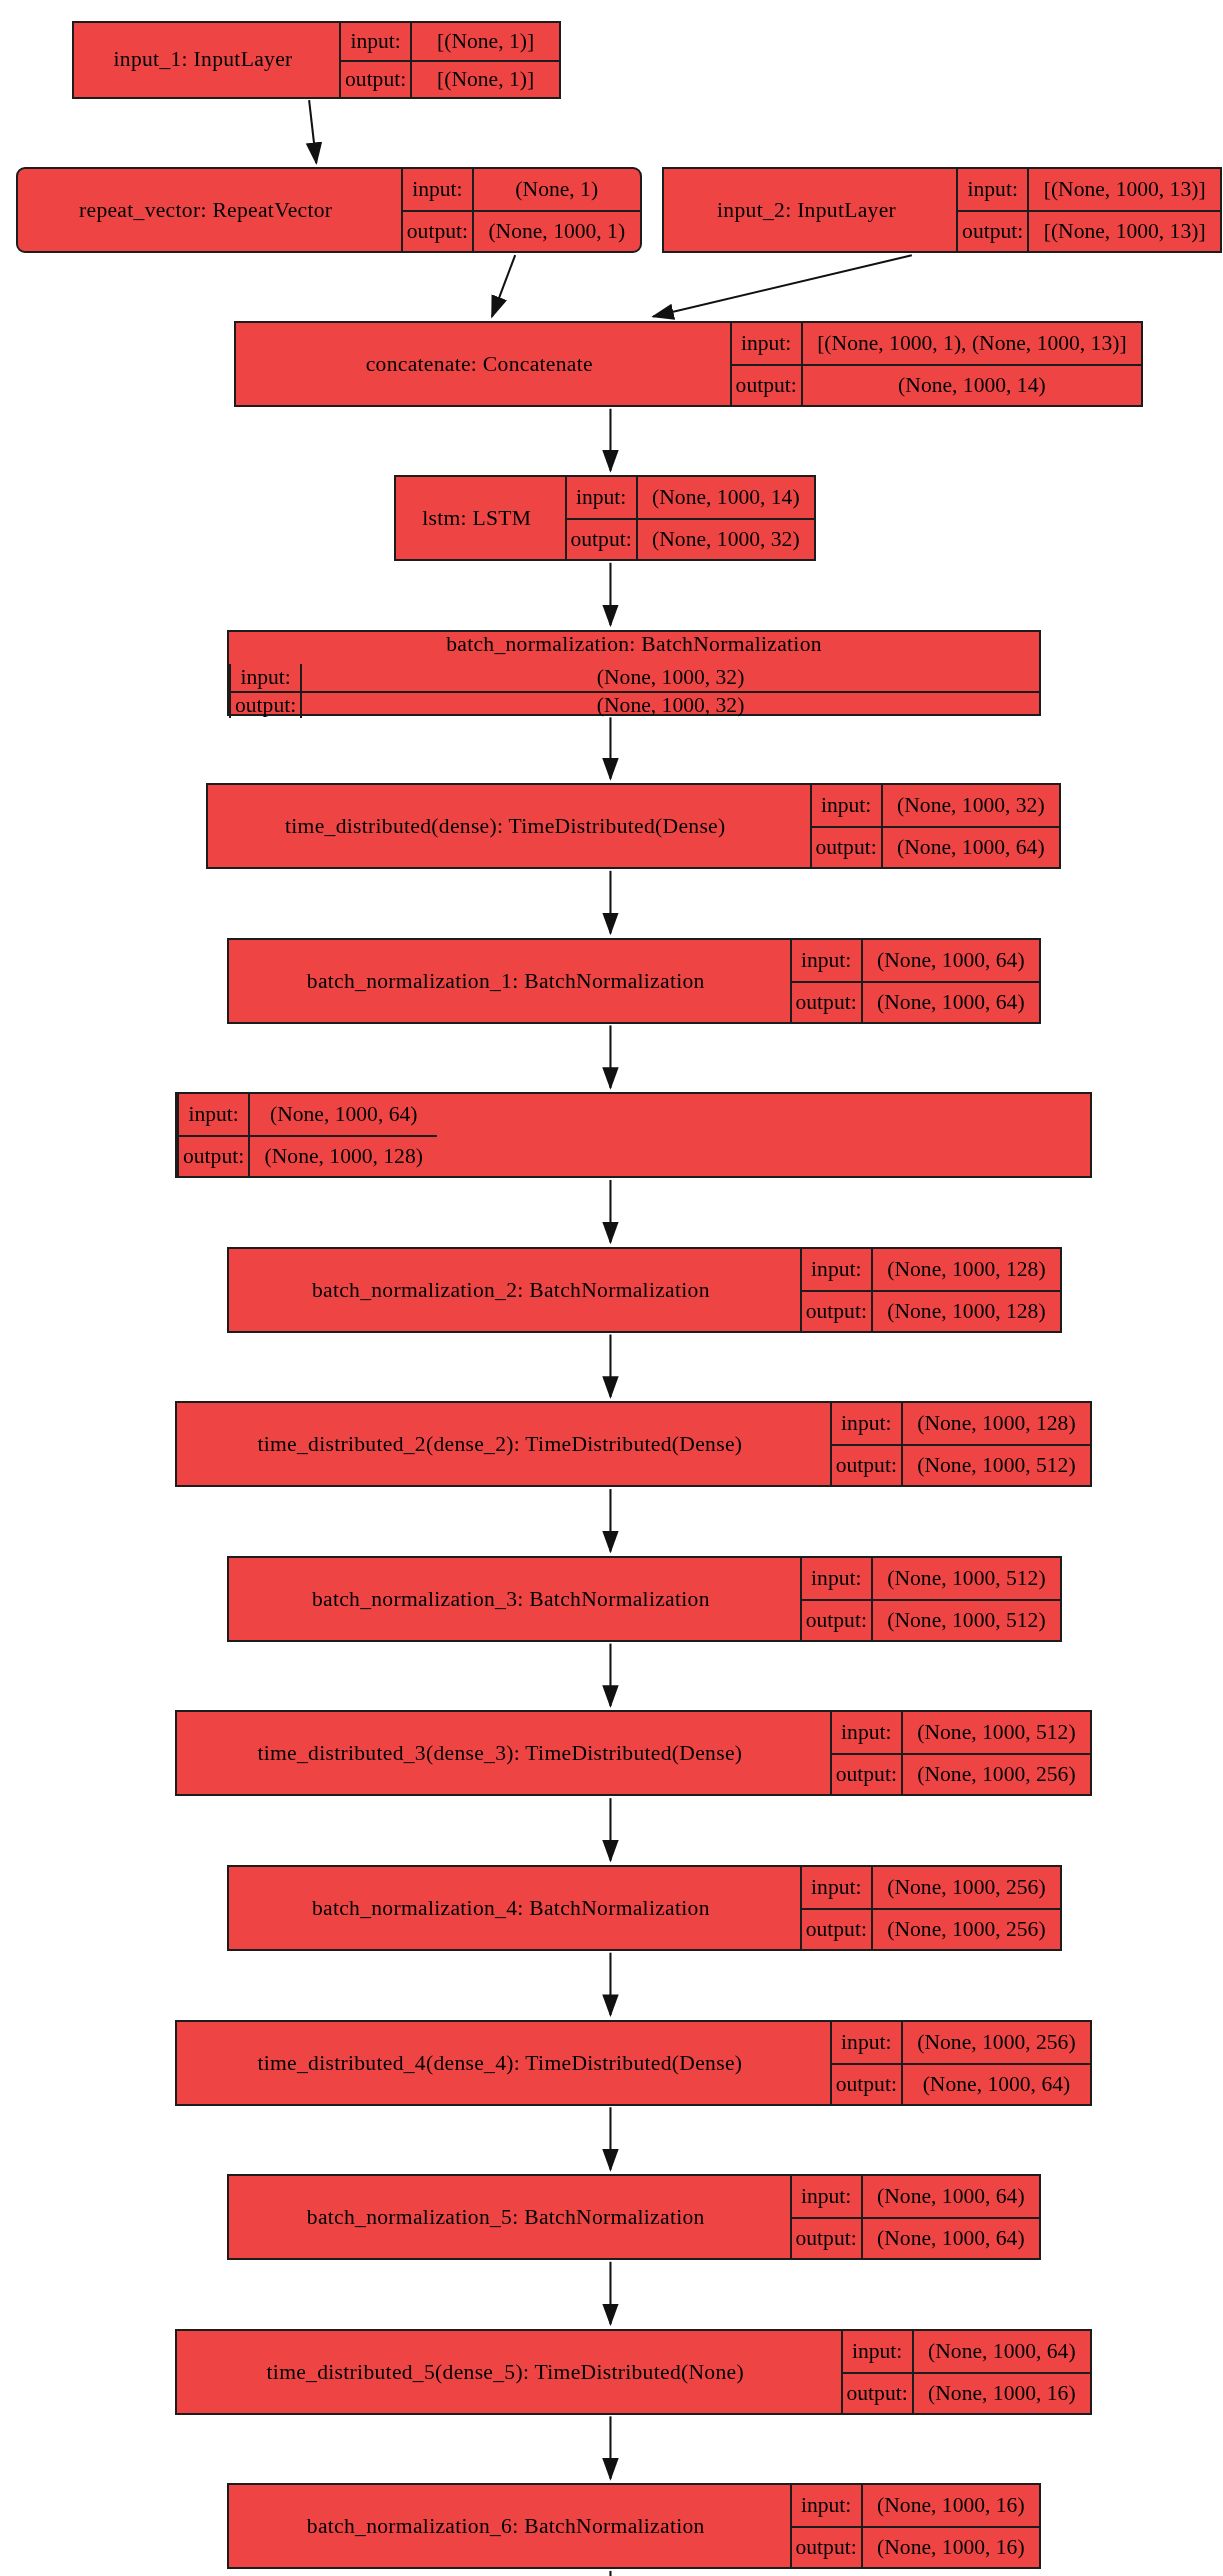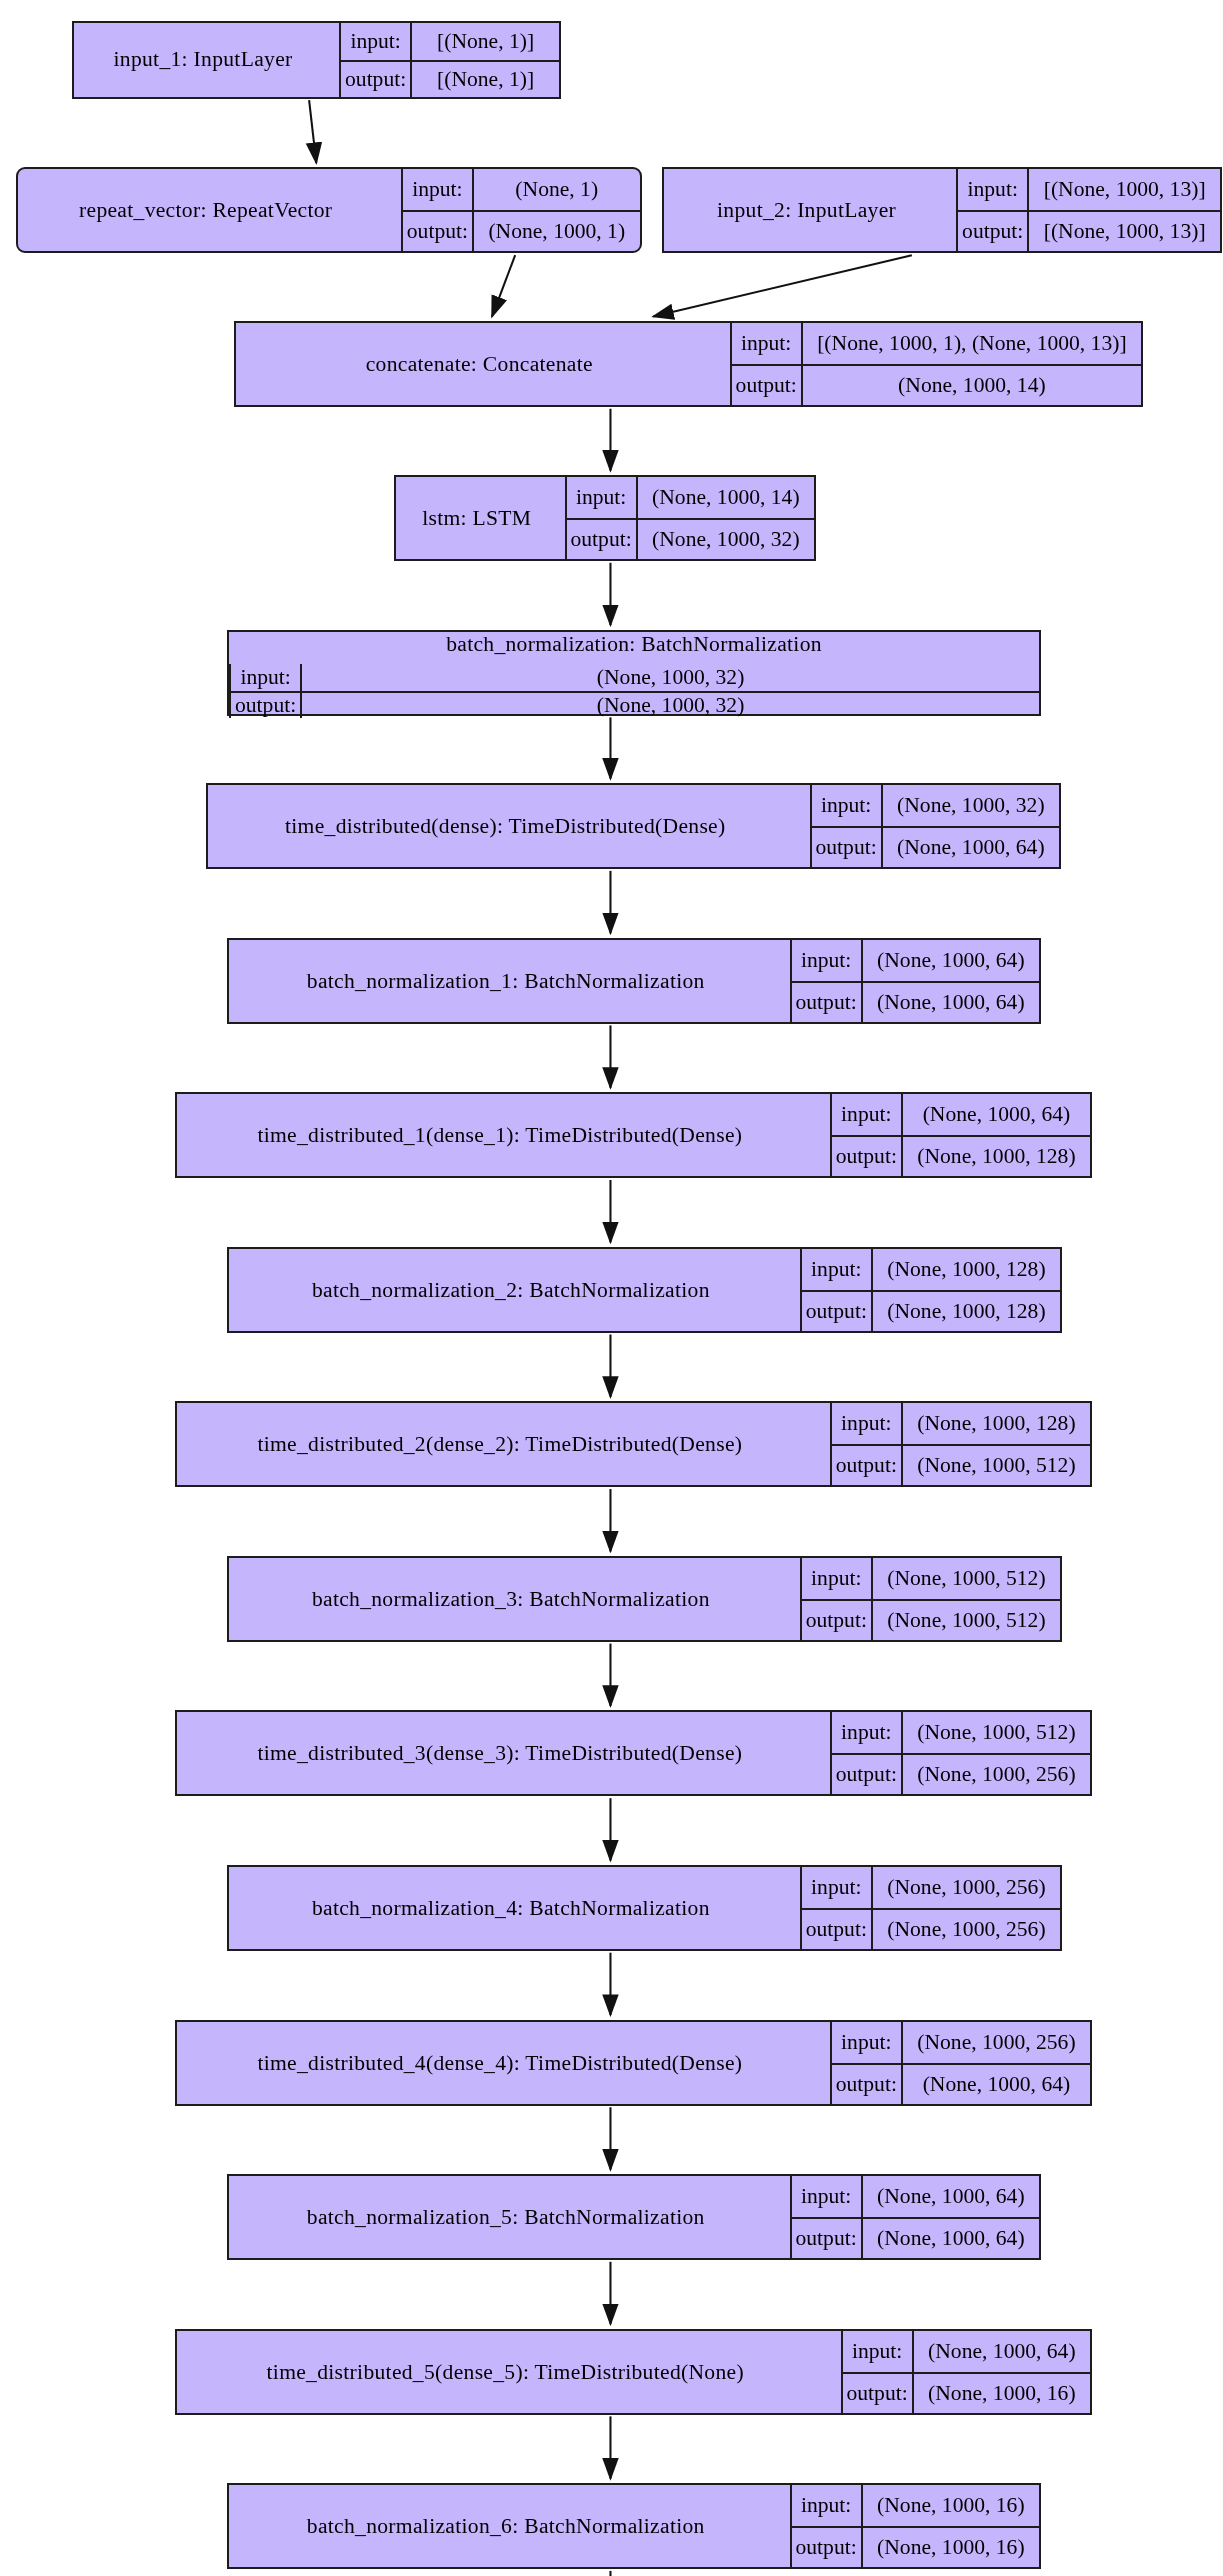--- a/index.html
+++ b/index.html
@@ -4,21 +4,21 @@
 <style>
   html,body{margin:0;padding:0;background:#ffffff;}
   body{
     width:1223px;height:2737px;position:relative;overflow:hidden;
     font-family:"Liberation Serif","DejaVu Serif",serif;color:#000;
   }
   .canvas{position:absolute;left:0;top:0;width:1223px;height:2737px;}
   .edges-svg{position:absolute;left:0;top:0;pointer-events:none;}
   .node{
     position:absolute;display:flex;align-items:stretch;box-sizing:border-box;
-    background:#c4b5fd;border:2.1px solid #1c1c1c;
+    background:#ef4444;border:2.1px solid #1c1c1c;
     border-top-width:2.6px;border-bottom-width:2.6px;gap:7px;
   }
   .node .name{
     flex:1 1 auto;display:flex;align-items:center;justify-content:center;
     font-size:21.6px;white-space:nowrap;padding:0 13.4px;letter-spacing:0.3px;
   }
   .node .io{
     display:grid;grid-template-columns:max-content 1fr;grid-auto-rows:1fr;
     border-left:2.1px solid #1c1c1c;flex:0 0 auto;
   }
@@ -137,21 +137,20 @@
     <div class="name">batch_normalization_1: BatchNormalization</div>
     <div class="io">
       <div class="cell-label">input:</div>
       <div class="cell-val">(None, 1000, 64)</div>
       <div class="cell-label row2">output:</div>
       <div class="cell-val row2">(None, 1000, 64)</div>
     </div>
   </div>
 
   <div class="node" style="left:175px;top:1092px;width:917px;height:86px;">
-    <div class="name">time_distributed_1(dense_1): TimeDistributed(Dense)</div>
     <div class="io">
       <div class="cell-label">input:</div>
       <div class="cell-val">(None, 1000, 64)</div>
       <div class="cell-label row2">output:</div>
       <div class="cell-val row2">(None, 1000, 128)</div>
     </div>
   </div>
 
   <div class="node" style="left:227px;top:1247px;width:835px;height:86px;">
     <div class="name">batch_normalization_2: BatchNormalization</div>

